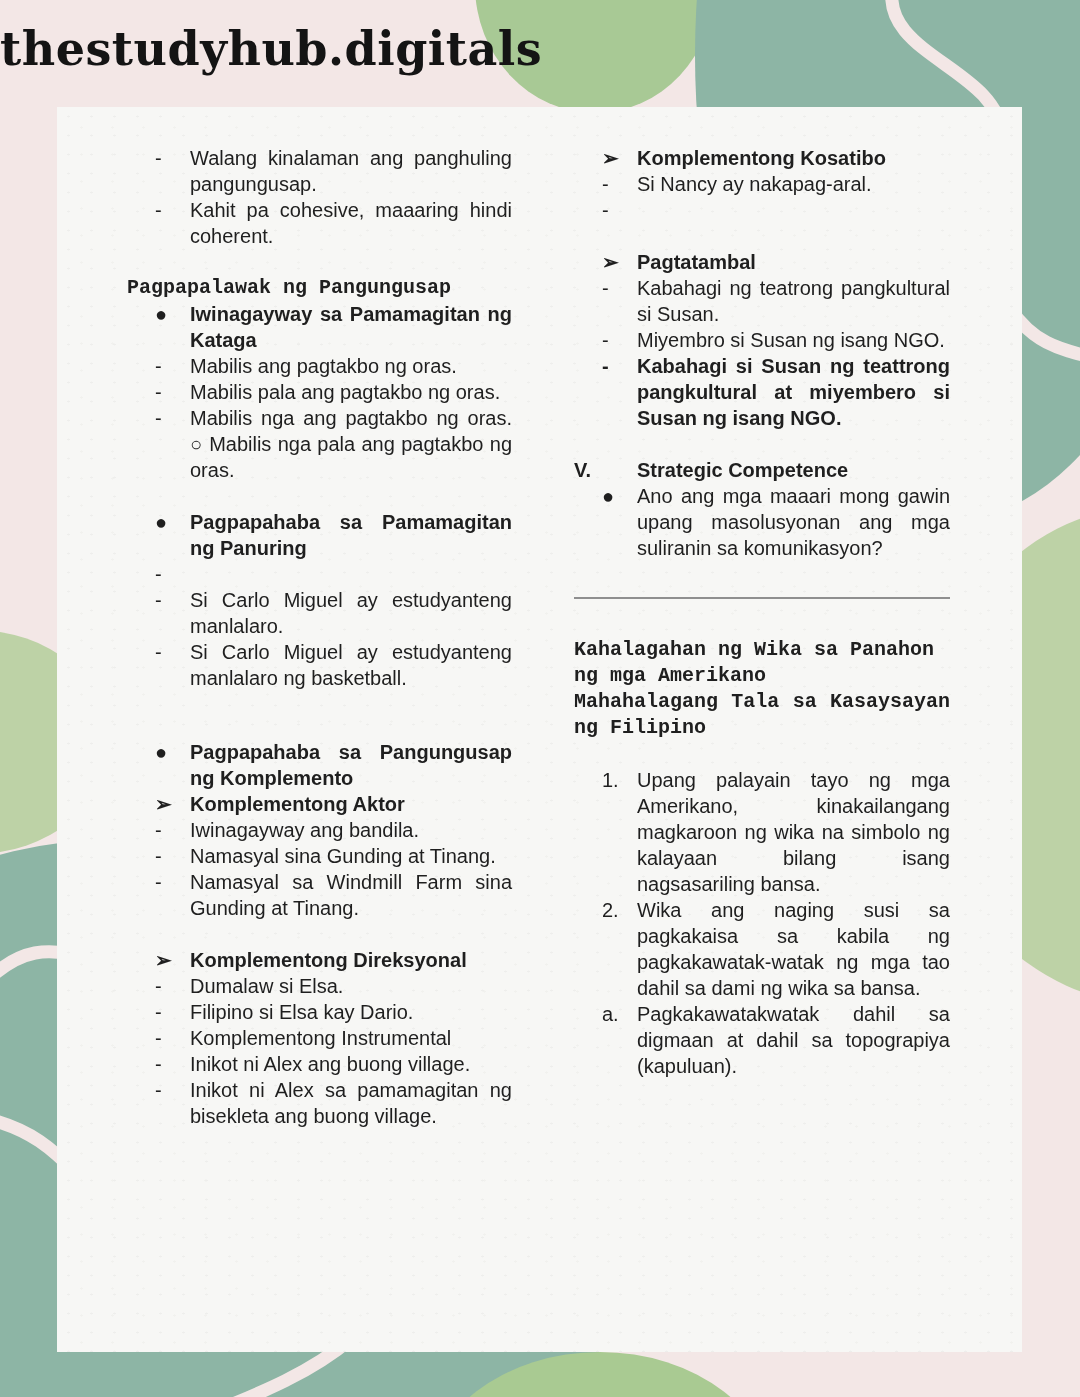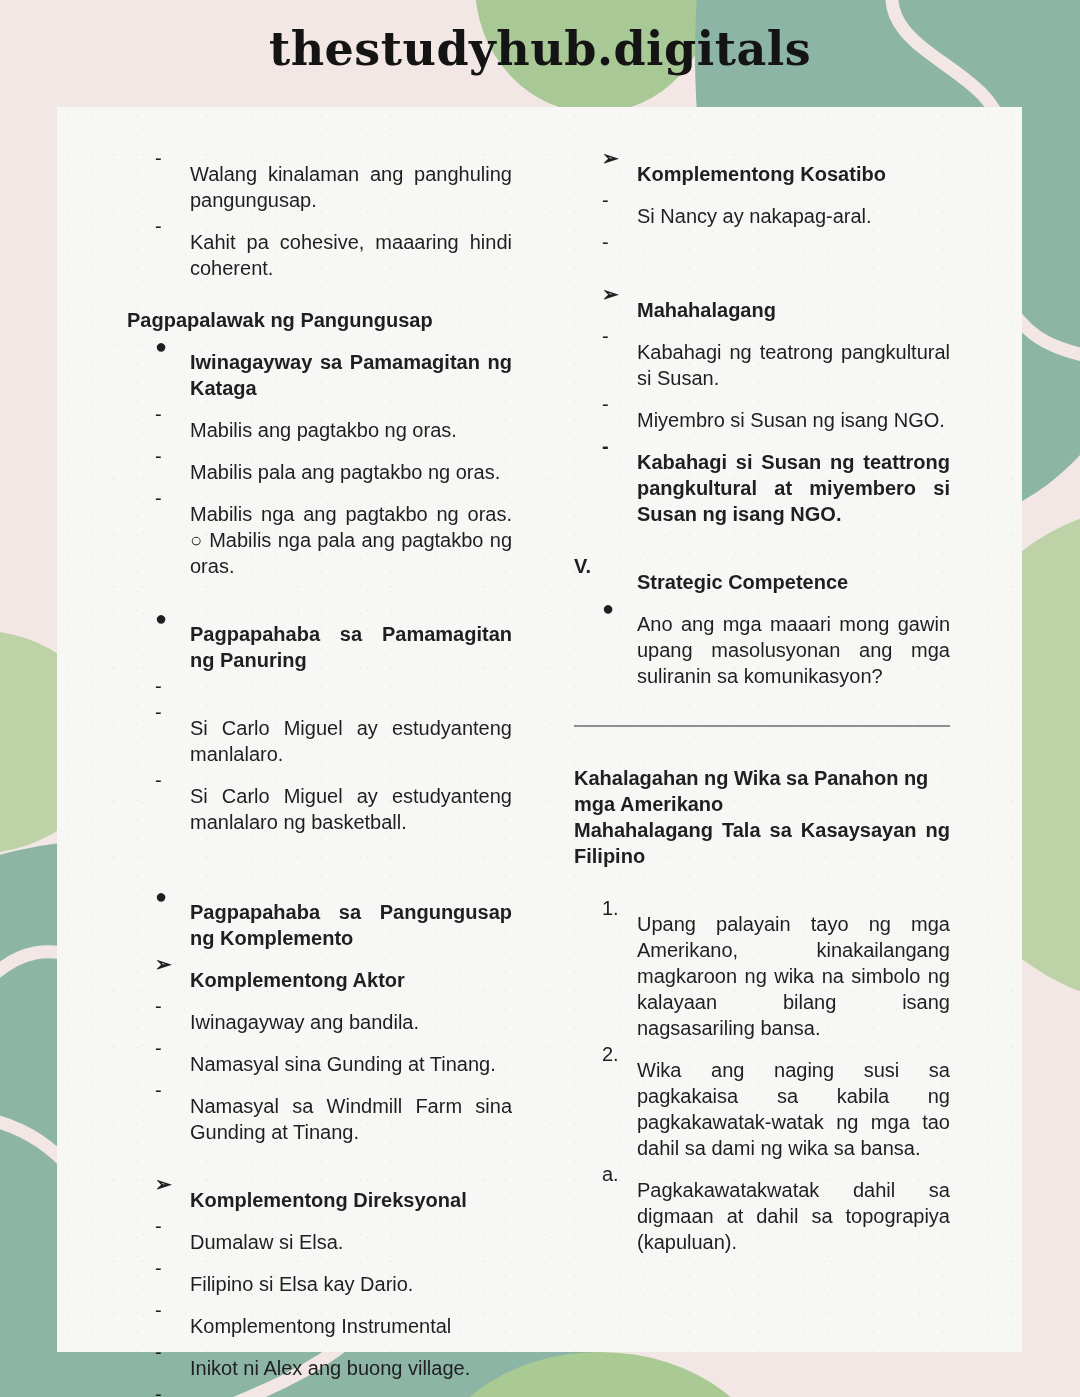--- a/index.html
+++ b/index.html
@@ -3,44 +3,44 @@
 <meta charset="utf-8">
 <style>
   html,body{margin:0;padding:0;}
   body{
     width:1080px;height:1397px;position:relative;overflow:hidden;
     background:#f3e7e6;
     font-family:"Liberation Sans",sans-serif;
   }
   .bg{position:absolute;left:0;top:0;width:1080px;height:1397px;}
   .brand{
-    position:absolute;top:22px;left:0;right:0;text-align:center;
+    position:absolute;top:22px;left:0;right:0;text-align:left;
     font-family:"DejaVu Serif",serif;font-weight:700;font-size:46px;
     letter-spacing:.5px;color:#141414;
   }
   .paper{
     position:absolute;left:57px;top:107px;width:965px;height:1245px;
     box-sizing:border-box;padding:38px 72px 0 70px;
     background-color:#f7f7f5;
     background-image:
       radial-gradient(#eeeeec 1px, transparent 1.4px),
       radial-gradient(#f1f1ee 1px, transparent 1.4px);
     background-size:23px 19px,31px 27px;
     background-position:0 0,9px 7px;
     display:flex;gap:62px;
     font-size:20px;line-height:26px;color:#1f1f1f;
   }
   .col-l{width:385px;flex:none;}
   .col-r{width:376px;flex:none;}
   .li{display:flex;padding-left:28px;text-align:justify;}
   .li .mk{flex:0 0 35px;}
-  .li .tx{flex:1;min-width:0;margin-top:16px;}
+  .li .tx{flex:1;min-width:0;}
   .li.v{padding-left:0;}
   .li.v .mk{flex:0 0 63px;}
-  .h{font-weight:700;}
+  .h{font-weight:700;font-family:Liberation Mono, monospace;}
   .b{font-weight:700;}
   .just{text-align:justify;}
   .g1{margin-top:26px;}
   .g2{margin-top:48px;}
   .divider{border:0;border-top:2px solid #8f8f8f;margin:36px 0 38px;width:100%;}
 </style>
 </head>
 <body>
 
 <svg class="bg" viewBox="0 0 1080 1397" xmlns="http://www.w3.org/2000/svg">
@@ -155,21 +155,21 @@
       </div>
     <div class="li">
         <span class="mk">-</span>
         <span class="tx">Si Nancy ay nakapag-aral.</span>
       </div>
     <div class="li">
         <span class="mk">-</span>
       </div>
     <div class="li b g1">
         <span class="mk">➢</span>
-        <span class="tx">Mahahalagang</span>
+        <span class="tx">Pagtatambal</span>
       </div>
     <div class="li">
         <span class="mk">-</span>
         <span class="tx">Kabahagi ng teatrong pangkultural si Susan.</span>
       </div>
     <div class="li">
         <span class="mk">-</span>
         <span class="tx">Miyembro si Susan ng isang NGO.</span>
       </div>
     <div class="li b">

